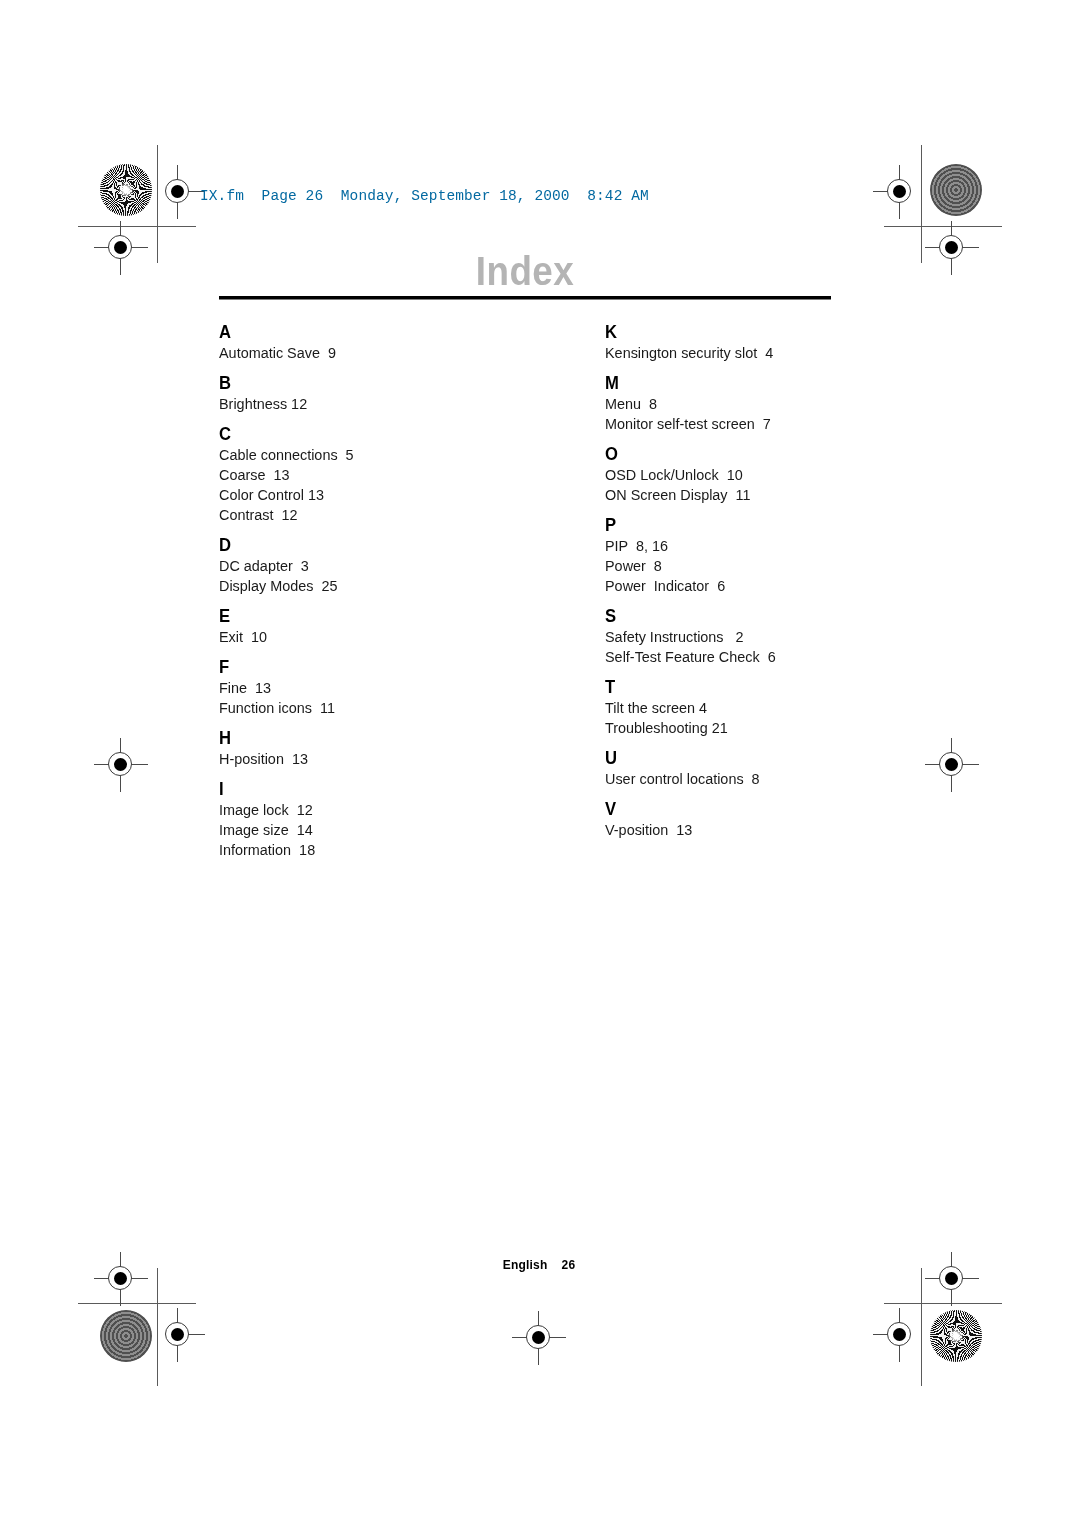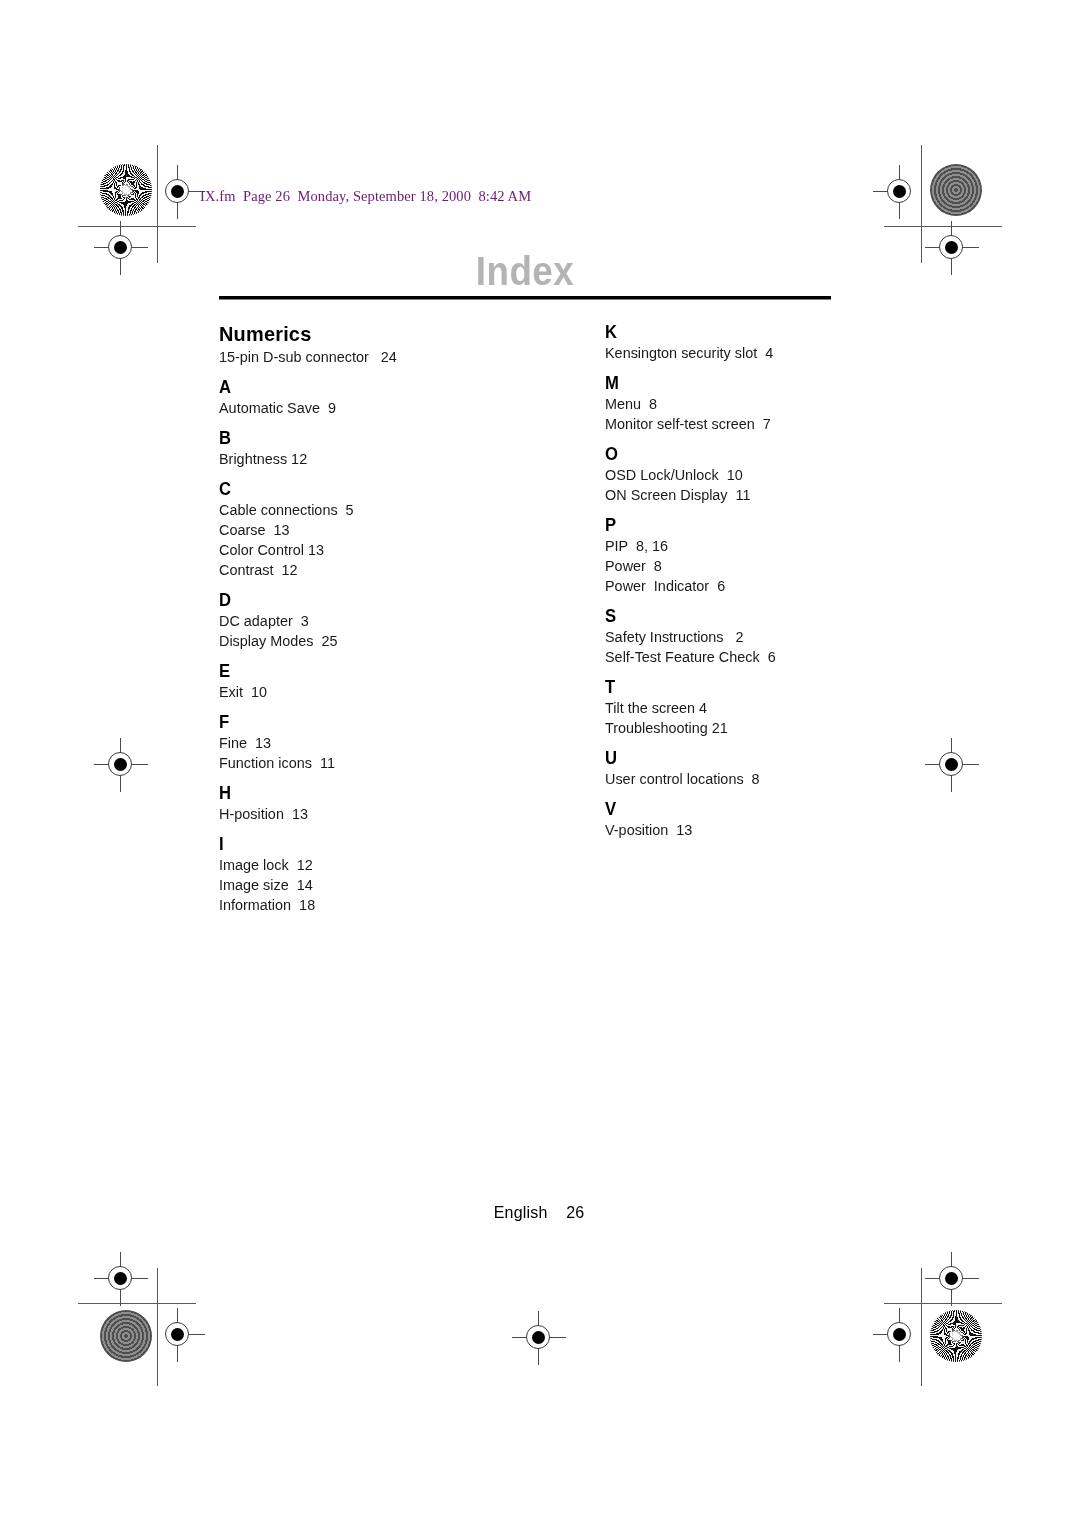--- a/index.html
+++ b/index.html
@@ -89,23 +89,23 @@
       repeating-radial-gradient(circle at 50% 50%,
         #4f4f4f 0px, #4f4f4f 2px,
         #8e8e8e 2px, #8e8e8e 4px);
   }
 
   
   #stamp {
     position: absolute;
     left: 200px;
     top: 188px;
-    font-family: Liberation Serif, serif;
+    font-family: Liberation Mono, monospace;
     font-size: 14.5px;
-    color: #701a75;
+    color: #0369a1;
     white-space: pre;
     letter-spacing: 0.1px;
   }
 
   
   #content {
     position: absolute;
     left: 219px;
     top: 248px;
     width: 612px;
@@ -160,25 +160,25 @@
     color: #1a1a1a;
     line-height: 20px;
     white-space: pre;
     transform: scaleX(0.93);
     transform-origin: left center;
   }
 
   #footer {
     position: absolute;
     left: 233px;
-    top: 1204px;
+    top: 1258px;
     width: 612px;
     text-align: center;
-    font-size: 16px;
-    font-weight: normal;
+    font-size: 12px;
+    font-weight: bold;
     color: #000000;
     white-space: pre;
     letter-spacing: 0.2px;
   }
 </style>
 </head>
 <body>
 
 <div id="page">
 
@@ -292,24 +292,20 @@
   </div>
 
   <div id="stamp">IX.fm  Page 26  Monday, September 18, 2000  8:42 AM</div>
 
   <div id="content">
     <div id="page-title">Index</div>
     <div id="title-rule"></div>
 
     <div id="columns">
       <div class="column left">
-          <div class="group">
-            <div class="group-letter wordmark">Numerics</div>
-            <div class="entry">15-pin D-sub connector   24</div>
-          </div>
           <div class="group">
             <div class="group-letter">A</div>
             <div class="entry">Automatic Save  9</div>
           </div>
           <div class="group">
             <div class="group-letter">B</div>
             <div class="entry">Brightness 12</div>
           </div>
           <div class="group">
             <div class="group-letter">C</div>

